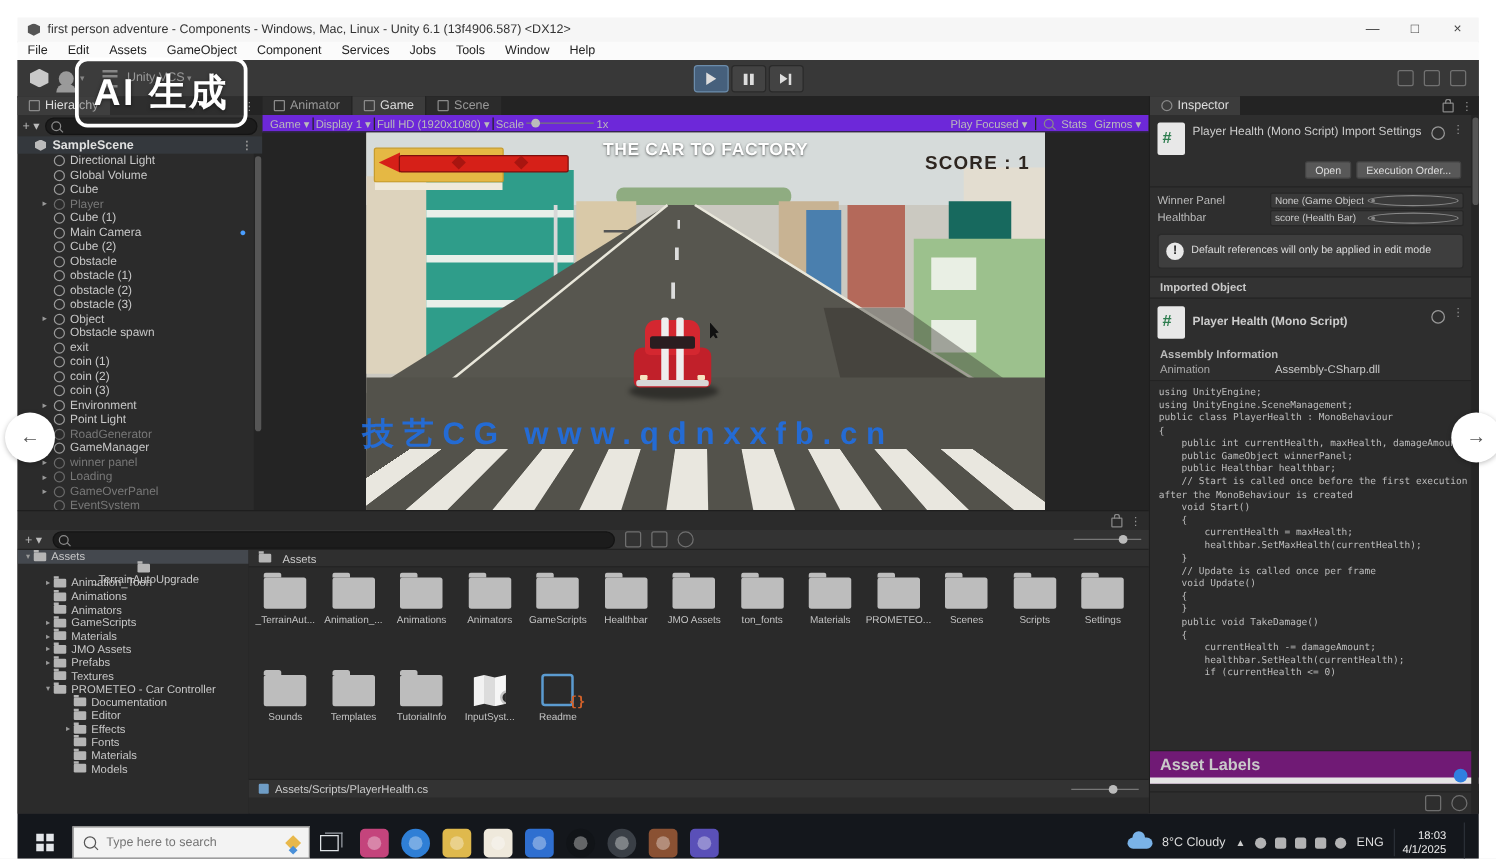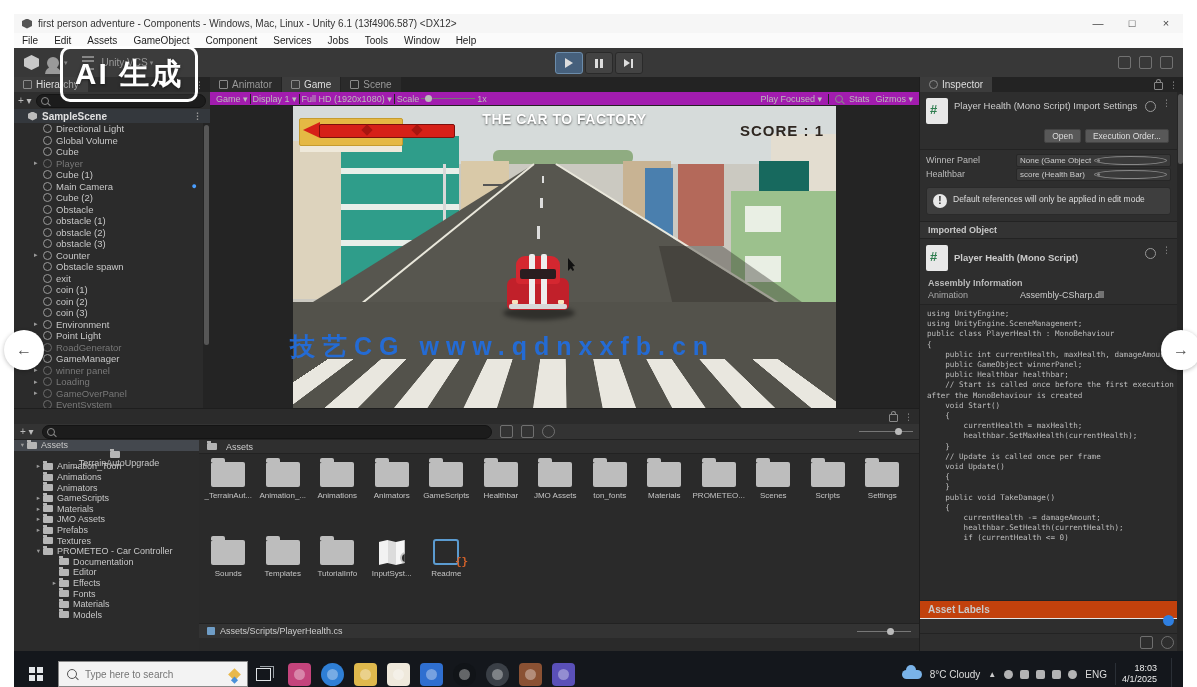--- a/index.html
+++ b/index.html
@@ -55,21 +55,21 @@
   #hitems{position:absolute;top:46px;left:0;width:189px;height:285px;overflow:hidden}
   .hrow{height:11.5px;display:flex;align-items:center;font-size:9.5px;color:#c8c8c8;padding-left:20px;white-space:nowrap}
   .hrow .harr{width:9px;font-size:7px;color:#999;flex:none}
   .hrow .hic{width:7px;height:7px;border:1px solid #9a9a9a;border-radius:50%;margin-right:4px;flex:none}
   .hrow.dim{color:#787878}.hrow.dim .hic{border-color:#6a6a6a}
   .h-badge{margin-left:auto;margin-right:6px;color:#4a9eff;font-size:9px}
   .vscroll{position:absolute;right:0;top:46px;width:7px;height:285px;background:#242424}
   .vscroll .thumb{position:absolute;left:1px;width:5px;background:#565656;border-radius:3px}
   
   #gamepanel{position:absolute;left:196px;top:29px;width:709px;height:331px;background:#262626}
-  #gtoolbar{position:absolute;top:15px;left:0;width:100%;height:14px;background:#a21caf;border-bottom:1px solid #222;
+  #gtoolbar{position:absolute;top:15px;left:0;width:100%;height:14px;background:#6d28d9;border-bottom:1px solid #222;
     display:flex;align-items:center;font-size:9px;color:#bbb;gap:2px;padding:0 6px;box-sizing:border-box}
   #gtoolbar .gsep{width:1px;height:10px;background:#222}
   .slider{width:54px;height:1px;background:#777;position:relative}
   .slider .knob{position:absolute;left:4px;top:-3px;width:7px;height:7px;border-radius:50%;background:#bbb}
   #gviewport{position:absolute;top:29px;left:0;width:709px;height:302px;background:#242424}
   #grender{position:absolute;left:83px;top:0;width:543px;height:302px;background:#cbc9c1;overflow:hidden}
   
   .sky{position:absolute;left:0;top:0;width:100%;height:58px;background:#d6dbda}
   .trees{position:absolute;left:200px;top:44px;width:140px;height:14px;background:#7da06a;border-radius:6px;opacity:.8}
   .bld{position:absolute}
@@ -126,21 +126,21 @@
     padding:6px;color:#ddd;font-size:8.5px;line-height:10px}
   .bang{width:14px;height:14px;border-radius:50%;background:#e8e8e8;color:#222;font-weight:bold;text-align:center;
     line-height:14px;font-size:10px;flex:none}
   .isection{border-top:1px solid #232323;border-bottom:1px solid #232323;background:#333;padding:3px 8px;color:#c9c9c9;font-weight:bold}
   .asmlabel{padding:5px 8px 1px 8px;color:#bbb;font-weight:bold}
   .asmrow{display:flex;padding:1px 8px 4px 8px;border-bottom:1px solid #232323}
   .asmrow .k{width:92px;color:#aaa}.asmrow .v{color:#ccc}
   #codeblock{padding:4px 0 0 7px;height:296px;overflow:hidden;border-bottom:1px solid #232323;background:#2b2b2b}
   .code-line{font-family:"DejaVu Sans Mono",monospace;font-size:7.6px;line-height:10.2px;color:#bdbdbd;white-space:pre}
   #assetlabels{position:absolute;left:0;top:523px;width:100%;box-sizing:border-box;border-top:1px solid #232323;
-    border-bottom:1px solid #e5e5e5;background:#c2410c;padding:3px 8px;color:#c9c9c9;font-weight:bold;font-size:10px}
+    border-bottom:5px solid #e5e5e5;background:#701a75;padding:3px 8px;color:#c9c9c9;font-weight:bold;font-size:13px}
   .aibtn{position:absolute;right:10px;top:538px;width:11px;height:11px;border-radius:50%;background:#2f7fe0}
   #iscroll{position:absolute;right:0;top:15px;width:7px;height:559px;background:#262626}
   #iscroll .thumb{position:absolute;left:1px;top:2px;width:5px;height:70px;background:#565656;border-radius:3px}
   .ifoot{position:absolute;left:0;top:556px;width:100%;height:18px;background:#2e2e2e;border-top:1px solid #232323;
     display:flex;align-items:center;justify-content:flex-end;gap:8px;padding-right:10px;box-sizing:border-box}
   
   #project{position:absolute;left:0;top:360px;width:905px;height:243px;background:#2b2b2b;border-top:1px solid #1e1e1e}
   #ptoolbar{position:absolute;top:15px;left:0;width:100%;height:16px;background:#333;border-bottom:1px solid #222;
     display:flex;align-items:center;padding:0 6px;gap:8px;box-sizing:border-box;font-size:10px;color:#bbb}
   #ptoolbar .srchbox{max-width:440px}
@@ -356,21 +356,21 @@
           </div>
           <div class="hrow">
             <span class="harr"></span>
             <span class="hic"></span>
             <span>obstacle (3)</span>
             <span class="h-badge"></span>
           </div>
           <div class="hrow">
             <span class="harr">▸</span>
             <span class="hic"></span>
-            <span>Counter</span>
+            <span>Object</span>
             <span class="h-badge"></span>
           </div>
           <div class="hrow">
             <span class="harr"></span>
             <span class="hic"></span>
             <span>Obstacle spawn</span>
             <span class="h-badge"></span>
           </div>
           <div class="hrow">
             <span class="harr"></span>

